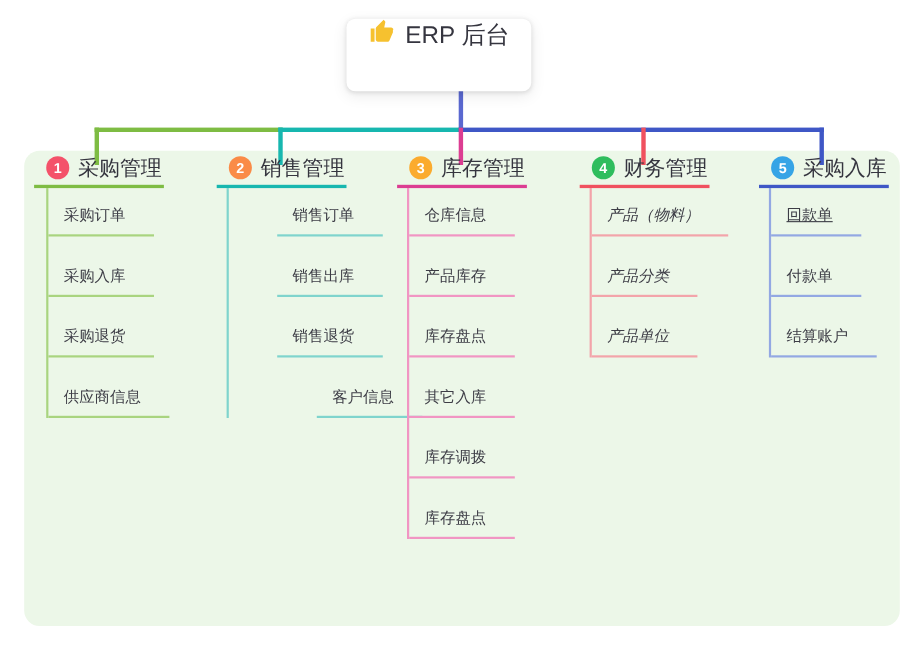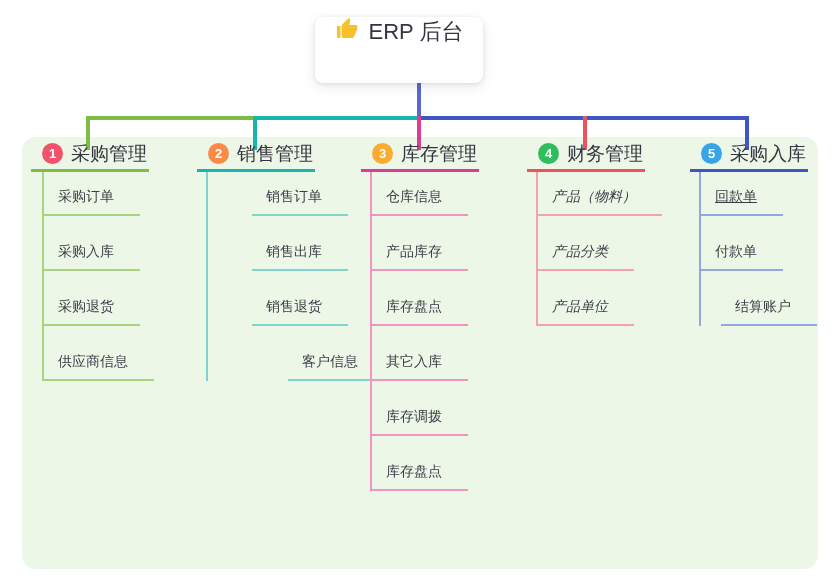--- a/index.html
+++ b/index.html
@@ -185,17 +185,17 @@
   </div>
 
   <div class="branch">
     <div class="branch-header" style="border-bottom-color: rgb(63, 87, 198);">
       <span class="badge" style="background: rgb(54, 164, 230);">5</span>
       <span class="branch-label">采购入库</span>
     </div>
     <div class="children" style="border-left-color: rgb(147, 168, 227);">
           <div class="child" style="border-bottom-color: rgb(147, 168, 227); text-decoration: underline;">回款单</div>
           <div class="child" style="border-bottom-color: rgb(147, 168, 227);">付款单</div>
-          <div class="child" style="border-bottom-color: rgb(147, 168, 227); margin-left: 20px;">结算账户</div>
+          <div class="child" style="border-bottom-color: rgb(147, 168, 227);">结算账户</div>
         </div>
   </div>
 </div>
 </div>
 
 </body></html>

